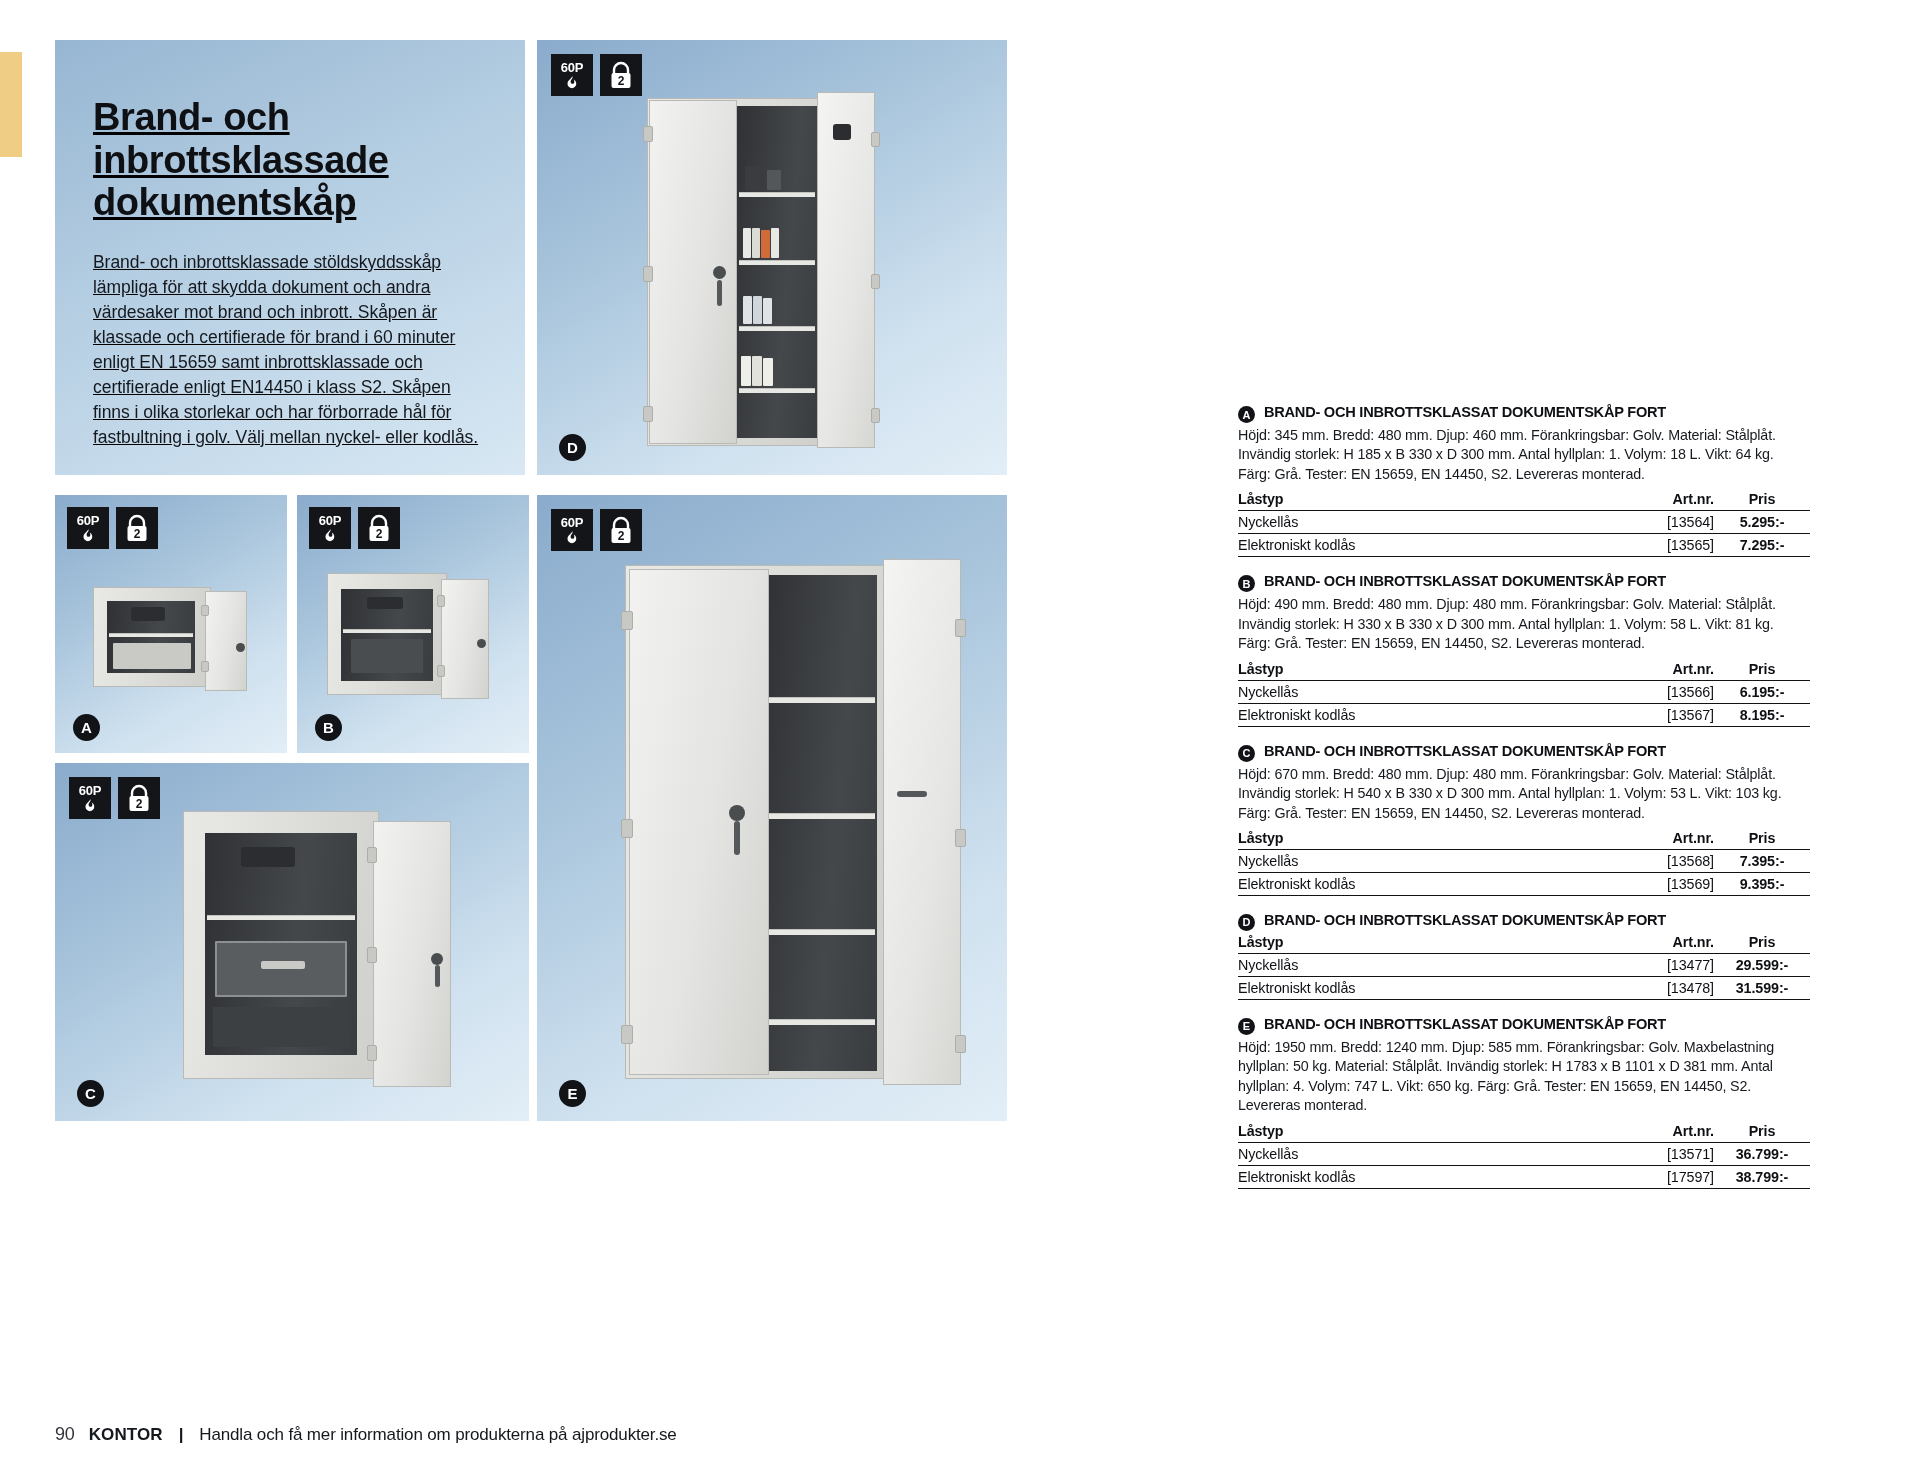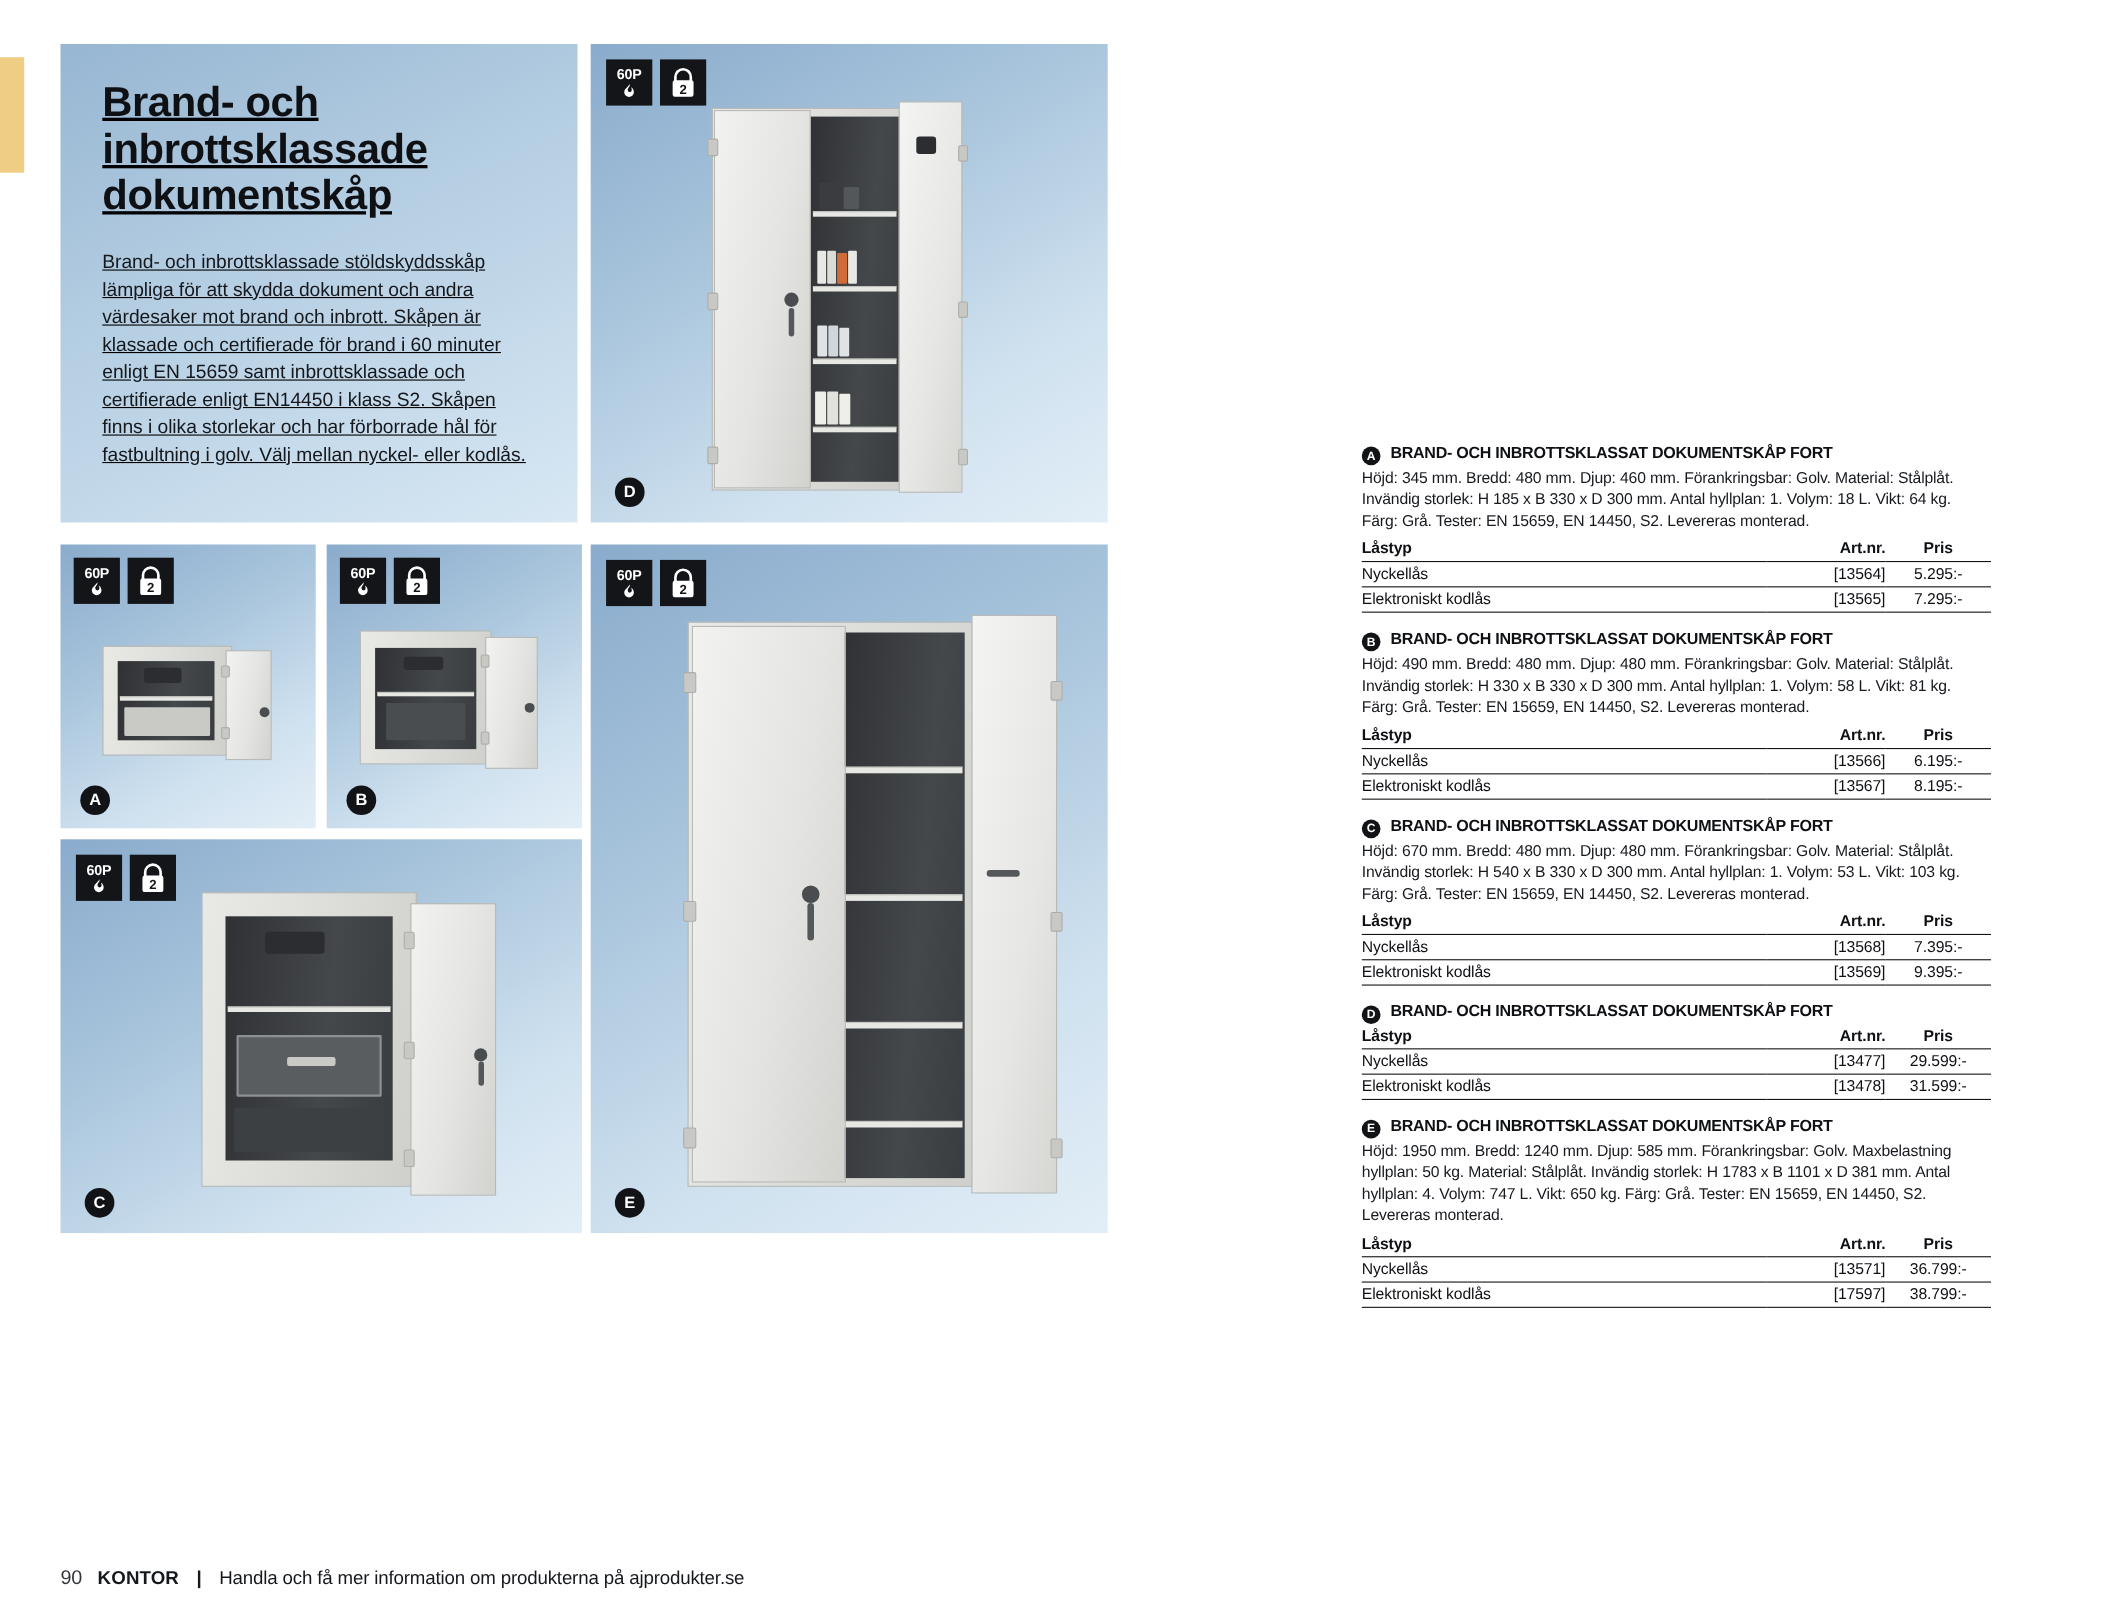--- a/index.html
+++ b/index.html
@@ -23,21 +23,21 @@
     position: absolute;
     background: linear-gradient(150deg, #8aabcc 0%, #aac6dd 38%, #cfe1ef 72%, #e2eef7 100%);
     overflow: hidden;
     text-decoration: underline;
   }
 
   
   .hero {
     left: 55px; top: 40px; width: 470px; height: 435px;
     background: linear-gradient(155deg, #97b6d2 0%, #b6cfe3 45%, #d8e8f4 100%);
-    padding: 32px 40px 0 38px;
+    padding: 56px 40px 0 38px;
   }
   .hero h1 {
     font-size: 38px; font-weight: 700; line-height: 1.12;
     color: #0e1014; letter-spacing: -0.4px;
     margin-bottom: 26px;
   }
   .hero p {
     font-size: 17.5px; line-height: 1.43; color: #15181d;
     letter-spacing: -0.05px;
   }
@@ -114,21 +114,21 @@
     border-bottom: 1.6px solid #111317;
     letter-spacing: -0.1px;
   }
   table.price-tbl th.c-art, table.price-tbl td.c-art { text-align: right; width: 108px; }
   table.price-tbl th.c-pris, table.price-tbl td.c-pris { text-align: center; width: 96px; }
   table.price-tbl td {
     padding: 3px 0 3px 0;
     border-bottom: 1.2px solid #111317;
     letter-spacing: -0.1px;
   }
-  table.price-tbl td.c-pris { font-weight: 400; }
+  table.price-tbl td.c-pris { font-weight: 700; }
 
   
   .footer {
     position: absolute; left: 55px; bottom: 22px;
     display: flex; align-items: flex-end; gap: 14px;
     font-size: 17px; color: #15181d; letter-spacing: -0.15px;
   }
   .footer .pg { font-size: 18px; color: #32363c; }
   .footer .kontor { font-weight: 700; letter-spacing: 0.1px; }
   .footer .sep { font-weight: 700; padding: 0 2px; }

